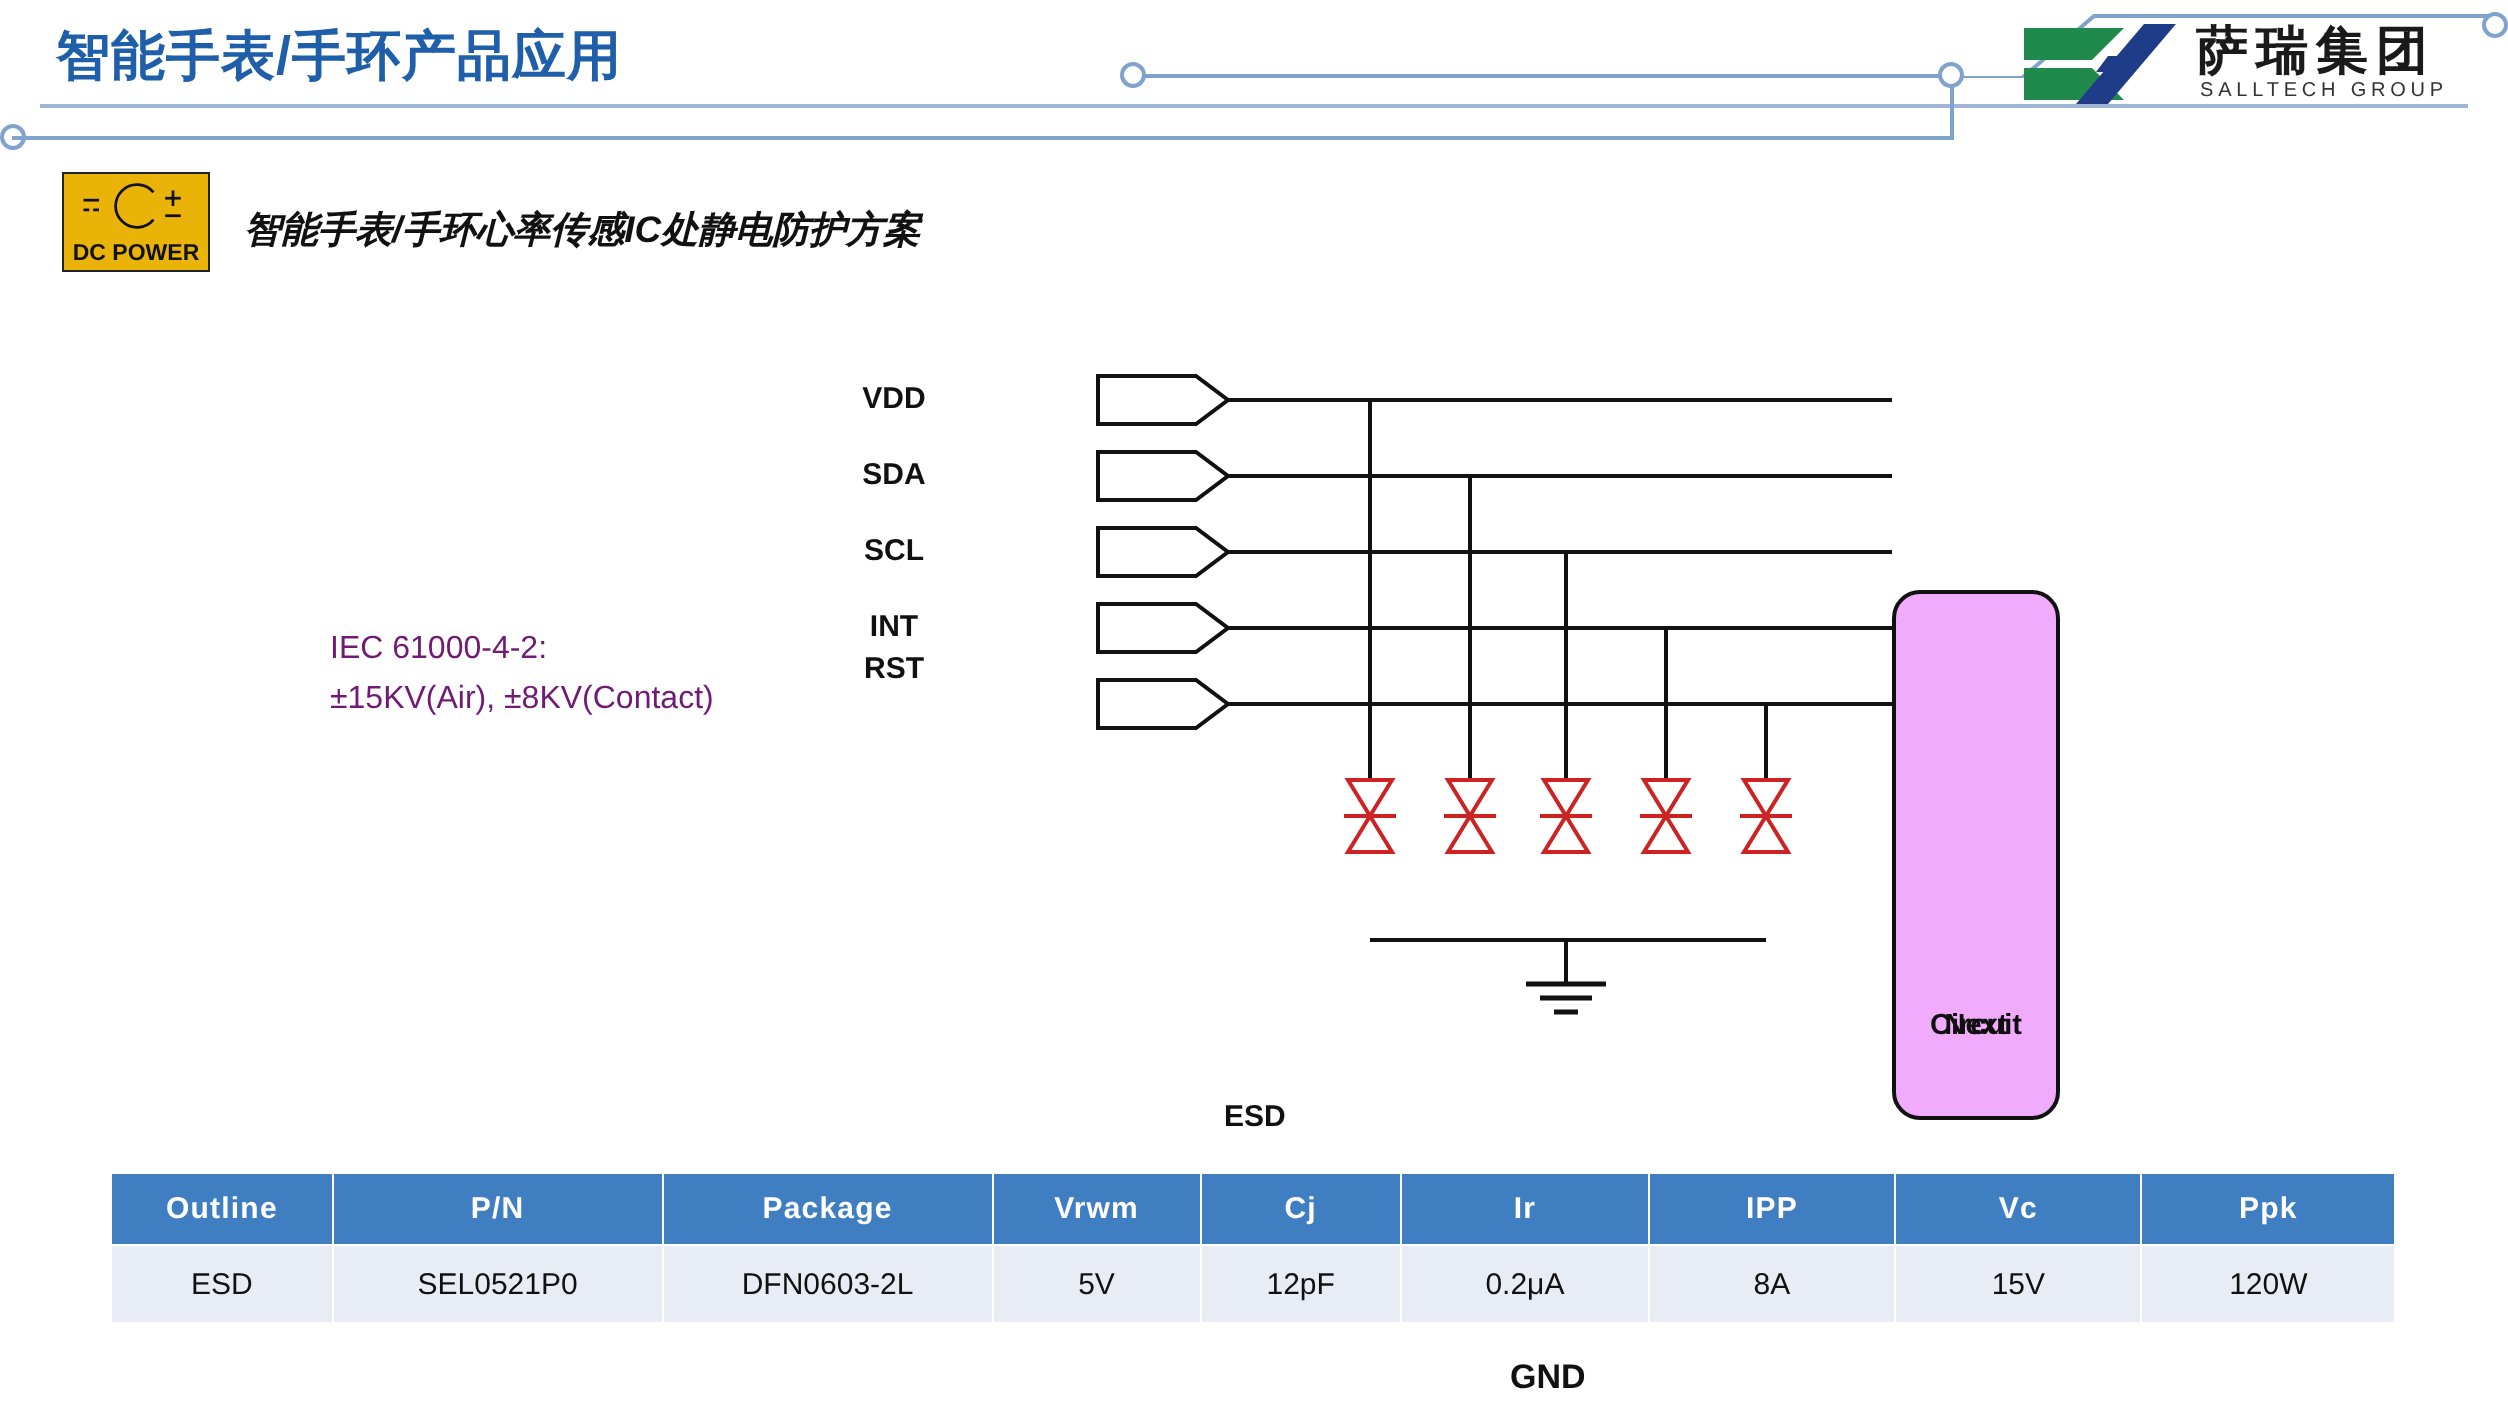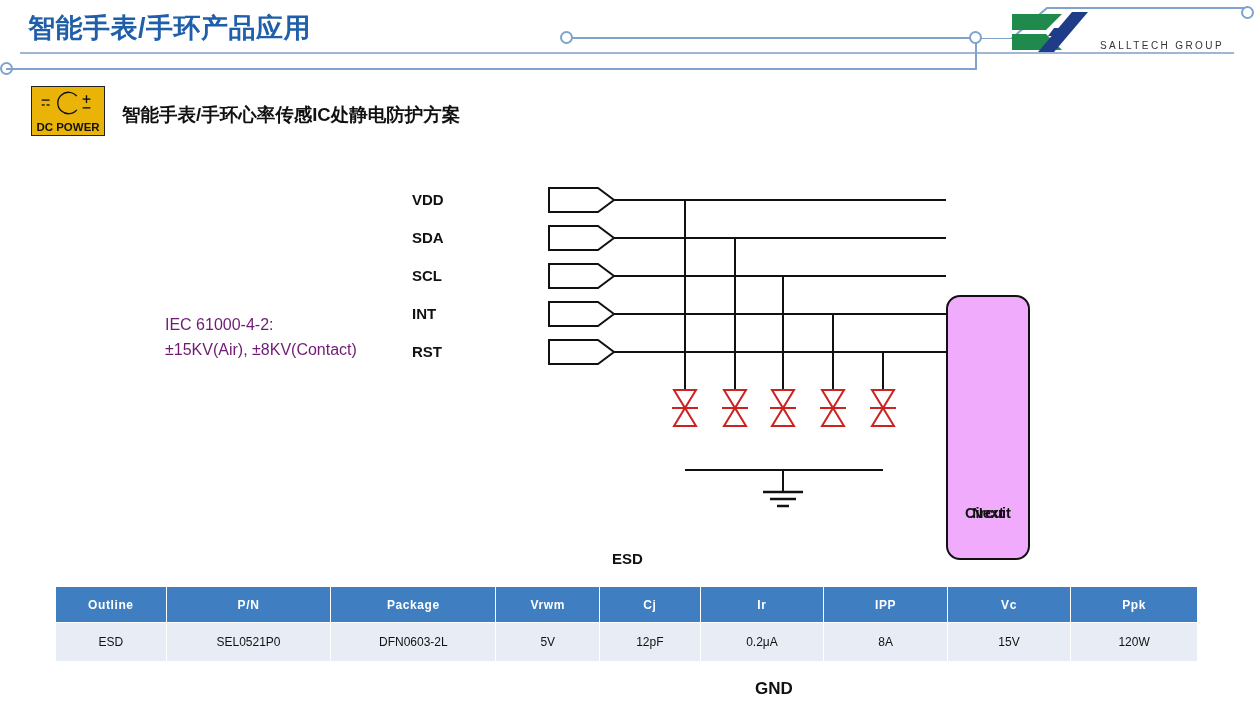--- a/index.html
+++ b/index.html
@@ -174,20 +174,21 @@
     color: #111;
   }
   .subtitle {
     position: absolute;
     left: 122px;
     top: 102px;
     font-size: 18.5px;
     font-weight: bold;
     color: #111;
     white-space: nowrap;
+    font-style: italic;
   }
 
   
   .schematic {
     position: absolute;
     left: 0px;
     top: 140px;
     width: 1254px;
     height: 420px;
   }
@@ -198,21 +199,21 @@
     font-size: 16px;
     color: #701a75;
     line-height: 25px;
     white-space: nowrap;
   }
   .pin-label {
     position: absolute;
     font-size: 15px;
     font-weight: bold;
     color: #111;
-    text-align: left;
+    text-align: center;
     width: 70px;
   }
   .esd-label {
     position: absolute;
     left: 612px;
     top: 410px;
     font-size: 15px;
     font-weight: bold;
     color: #111;
   }
@@ -247,21 +248,21 @@
     line-height: 17px;
   }
 
   
   .ptable {
     position: absolute;
     left: 55px;
     top: 586px;
     width: 1143px;
     border-collapse: collapse;
-    font-size: 12px;
+    font-size: 15px;
   }
   .ptable th {
     background: #3F7FC1;
     color: #ffffff;
     font-weight: bold;
     height: 33px;
     border: 1px solid #ffffff;
     text-align: center;
     letter-spacing: 0.6px;
   }
@@ -294,20 +295,21 @@
     <div class="hdr-node-b"></div>
   </div>
 
   <div class="logo">
     <svg width="80" height="48" viewBox="0 0 80 48">
       <polygon points="2,6 52,6 36,22 2,22" fill="#1F8A4C"></polygon>
       <polygon points="2,26 36,26 52,42 2,42" fill="#1F8A4C"></polygon>
       <polygon points="62,4 78,4 44,44 28,44" fill="#1F3C88"></polygon>
       <polygon points="44,20 62,20 56,28 38,28" fill="#1F3C88"></polygon>
     </svg>
+    <div class="logo-text-cn">萨瑞集团</div>
     <div class="logo-text-en">SALLTECH GROUP</div>
   </div>
 
   <div class="dc-box">
     <svg class="sym" viewBox="0 0 74 26">
       <line x1="10" y1="10" x2="18" y2="10" stroke="#111" stroke-width="1.4"></line>
       <line x1="10" y1="15" x2="13" y2="15" stroke="#111" stroke-width="1.4"></line>
       <line x1="15" y1="15" x2="18" y2="15" stroke="#111" stroke-width="1.4"></line>
       <path d="M46,6 A11,11 0 1,0 46,20" fill="none" stroke="#111" stroke-width="1.4"></path>
       <line x1="52" y1="9" x2="60" y2="9" stroke="#111" stroke-width="1.4"></line>
@@ -322,21 +324,21 @@
 
     <div class="iec-note">
       <div>IEC 61000-4-2:</div>
       <div>±15KV(Air), ±8KV(Contact)</div>
     </div>
 
     <div class="pin-label" style="left:412px; top:51px;">VDD</div>
     <div class="pin-label" style="left:412px; top:89px;">SDA</div>
     <div class="pin-label" style="left:412px; top:127px;">SCL</div>
     <div class="pin-label" style="left:412px; top:165px;">INT</div>
-    <div class="pin-label" style="left:412px; top:203px;">RST</div>
+    <div class="pin-label" style="left:412px; top:186px;">RST</div>
 
     <svg width="1254" height="420" viewBox="0 0 1254 420" style="position:absolute;left:0;top:0;">
       <g stroke="#111" stroke-width="2" fill="none">
 
         <path d="M549,48 L598,48 L614,60 L598,72 L549,72 Z" fill="#ffffff"></path>
         <path d="M549,86 L598,86 L614,98 L598,110 L549,110 Z" fill="#ffffff"></path>
         <path d="M549,124 L598,124 L614,136 L598,148 L549,148 Z" fill="#ffffff"></path>
         <path d="M549,162 L598,162 L614,174 L598,186 L549,186 Z" fill="#ffffff"></path>
         <path d="M549,200 L598,200 L614,212 L598,224 L549,224 Z" fill="#ffffff"></path>
 

